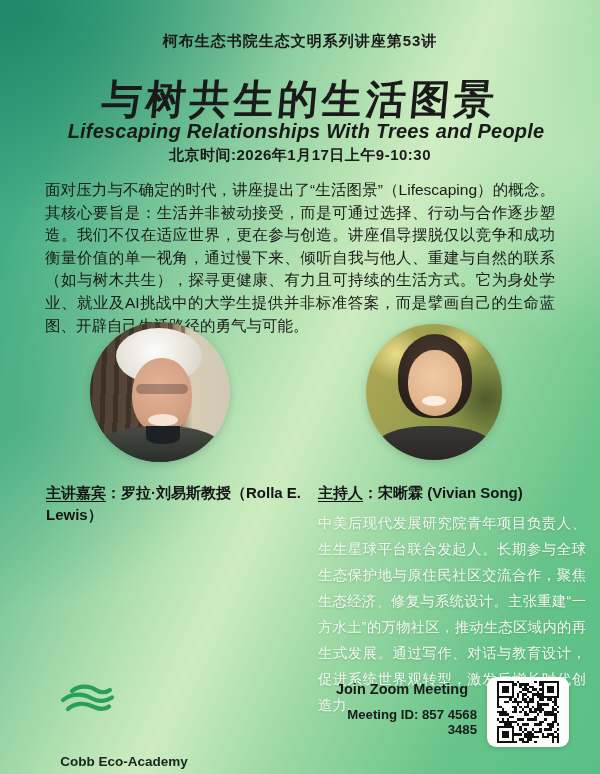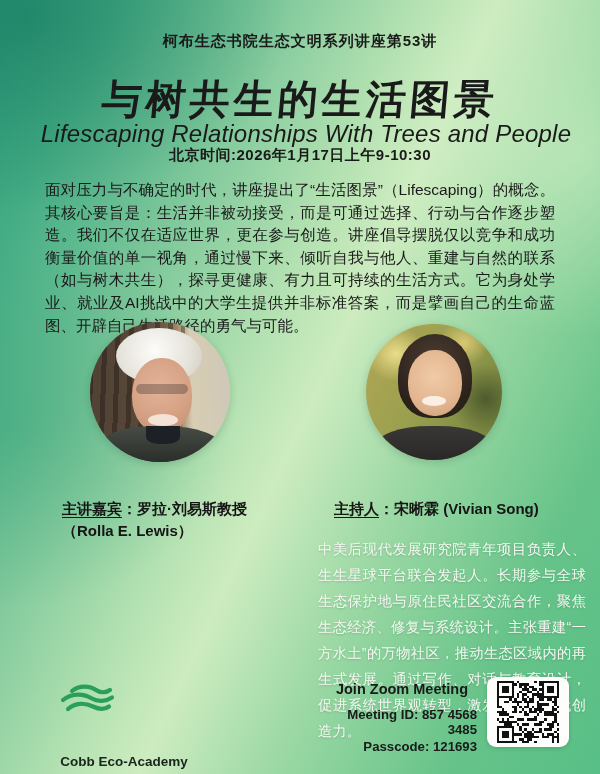--- a/index.html
+++ b/index.html
@@ -12,21 +12,21 @@
       radial-gradient(340px 280px at 2% 55%, rgba(32,150,110,.35), rgba(32,150,110,0) 65%),
       radial-gradient(320px 260px at 96% 20%, rgba(220,245,205,.45), rgba(220,245,205,0) 70%),
       linear-gradient(115deg,#2f9e7b 0%,#44ad85 12%,#7cc79a 28%,#b5e2b2 44%,#cdecc0 52%,#9bd8a4 66%,#66c389 84%,#58bf86 100%);
   }
   .abs { position:absolute; }
   .center-text { left:0; right:0; text-align:center; }
 
   .series { top:32px; font-size:15px; font-weight:bold; letter-spacing:1px; }
   .title  { top:72px; font-size:40px; font-weight:900; letter-spacing:4px;
             transform:skewX(-5deg); }
-  .subtitle { top:120px; font-size:24px; font-weight:normal; font-style:italic; letter-spacing:.2px;margin-left:12px; }
+  .subtitle { top:120px; font-size:20px; font-weight:bold; font-style:italic; letter-spacing:.2px;margin-left:12px; }
   .datetime { top:146px; font-size:15px; font-weight:600; letter-spacing:.5px; }
 
   .intro { top:179px; left:45px; width:510px; font-size:15.5px; line-height:22.6px;
            text-align:justify; margin:0; }
 
   
   .photo { border-radius:50%; overflow:hidden; box-shadow:0 2px 8px rgba(0,40,20,.18); }
   .photo * { position:absolute; }
   .photo-left { left:90px; top:322px; width:140px; height:140px;
     background:linear-gradient(88deg,#4e4034 0%,#58483a 38%,#6e5b46 55%,#a08a6a 63%,#d8cdb4 72%,#cfc8b8 100%); }
@@ -57,21 +57,21 @@
     background:radial-gradient(circle at 48% 40%, #f0cba6 0%, #e2b58f 60%, #caa077 100%); }
   .smile2 { left:56px; top:72px; width:24px; height:10px; border-radius:50%;
     background:rgba(255,252,246,.8); }
   .jacket-right { left:10px; top:102px; width:116px; height:42px; border-radius:46% 46% 0 0;
     background:linear-gradient(180deg,#3a3836 0%,#262423 100%); }
 
   
   .col { top:482px; }
   .col-left { left:46px; width:262px; }
   .col-right { left:318px; width:268px; }
-  .role-line { font-size:15px; font-weight:bold; color:#151515; line-height:22px; margin:16px; }
+  .role-line { font-size:15px; font-weight:bold; color:#151515; line-height:22px; margin:0; }
   .role-label { text-decoration:underline; text-underline-offset:3px; }
   .bio { margin:6px 0 0 0; font-size:14.3px; line-height:26px; color:#f6f8f1;
          text-shadow:0 1px 2px rgba(30,90,60,.25); text-align:justify; }
 
   
   .logo-box { left:55px; top:683px; width:64px; height:32px; }
   .org-name { left:44px; top:754px; width:160px; font-size:13.5px; font-weight:bold; color:#18241c; }
   .zoom-block { top:681px; left:327px; width:150px; text-align:center; }
   .zoom-title { font-size:14.5px; font-weight:bold; margin:0 0 10px 0; }
   .zoom-line { font-size:13.2px; font-weight:600; margin:0 0 2px 0; text-align:right; }
@@ -123,21 +123,20 @@
       <path d="M17 8 C 24 2, 35 2.5, 41 7 C 45 10, 51 10, 55 7" stroke="#2a9e5b" stroke-width="4.2" stroke-linecap="round"></path>
       <path d="M8 17 C 17 9.5, 29 10.5, 37 15.5 C 43 19, 51 18.5, 57 14.5" stroke="#2a9e5b" stroke-width="4.2" stroke-linecap="round"></path>
       <path d="M13 26 C 20 19.5, 30 19.5, 38 23.5 C 44 26.5, 50 26.5, 54 23.5" stroke="#2a9e5b" stroke-width="4.2" stroke-linecap="round"></path>
     </svg>
   </div>
   <div class="abs org-name" style="text-align:center">Cobb Eco-Academy</div>
 
   <div class="abs zoom-block">
     <p class="zoom-title">Join Zoom Meeting</p>
     <p class="zoom-line">Meeting ID: 857 4568 3485</p>
-    <p class="zoom-line">Passcode: 121693</p>
   </div>
 
   <div class="abs qr-box">
     <svg id="qr-svg" viewBox="0 0 25 25">
         <rect x="0" y="0" width="1" height="1" fill="#111"></rect>
         <rect x="1" y="0" width="1" height="1" fill="#111"></rect>
         <rect x="2" y="0" width="1" height="1" fill="#111"></rect>
         <rect x="3" y="0" width="1" height="1" fill="#111"></rect>
         <rect x="4" y="0" width="1" height="1" fill="#111"></rect>
         <rect x="5" y="0" width="1" height="1" fill="#111"></rect>

